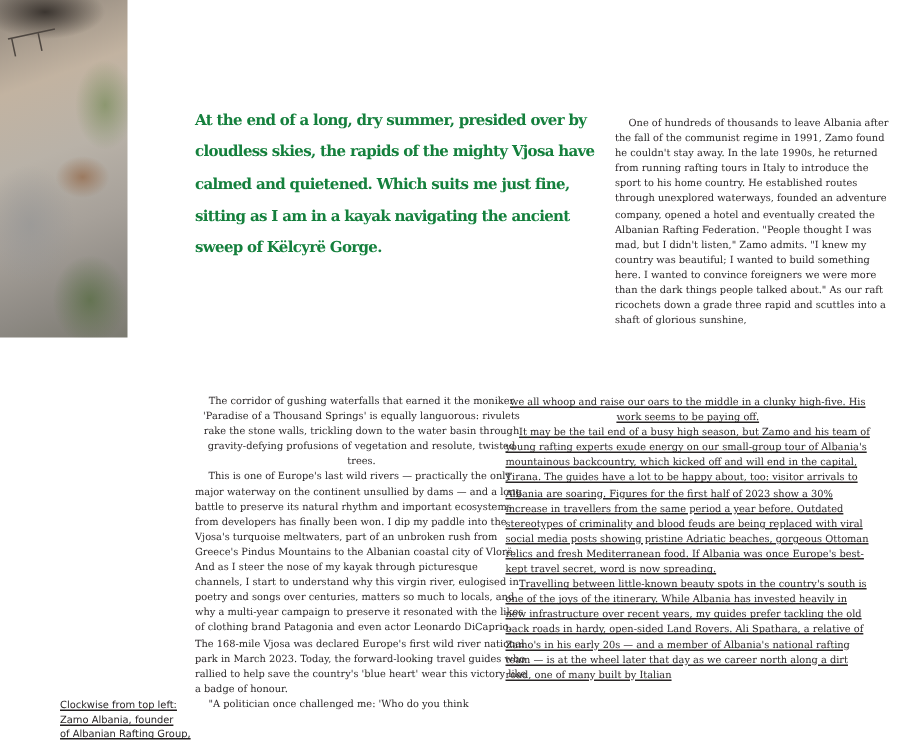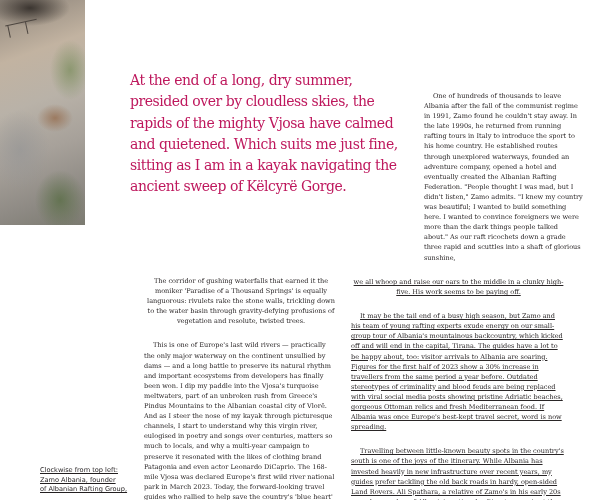--- a/index.html
+++ b/index.html
@@ -28,30 +28,30 @@
   .photo .rail::before { left: 2px; }
   .photo .rail::after { left: 20px; }
   .caption {
     position: absolute; left: 40px; top: 466px; width: 90px;
     font-family: "DejaVu Sans", sans-serif; font-size: 6.6px; line-height: 9.6px;
     color: #231f20;
     text-decoration: underline;
   }
   .headline {
     position: absolute; left: 130px; top: 70px; width: 275px;
-    font-family: "DejaVu Serif", serif; font-weight: normal;
-    font-size: 14px; line-height: 21.3px; letter-spacing: -0.45px;
-    color: #be185d; margin: 0;
+    font-family: "DejaVu Serif", serif; font-weight: bold;
+    font-size: 10px; line-height: 21.3px; letter-spacing: -0.45px;
+    color: #15803d; margin: 0;
   }
   .col {
     position: absolute; font-family: "DejaVu Serif", serif;
     font-size: 6.55px; line-height: 10.1px; color: #2a2627;
     text-align: left;
   }
-  .col p { margin: 14px; text-indent: 9px; }
+  .col p { margin: 0; text-indent: 9px; }
   .col p.first { text-indent: 0; text-align: center; }
   .col-left { left: 130px; top: 262px; width: 222px; }
   .col-right-top { left: 410px; top: 77px; width: 188px; }
   .col-right-full { left: 337px; top: 263px; width: 243px; text-decoration: underline; }
 </style>
 </head>
 <body>
 
 <div class="photo">
   <div class="rail"></div>

